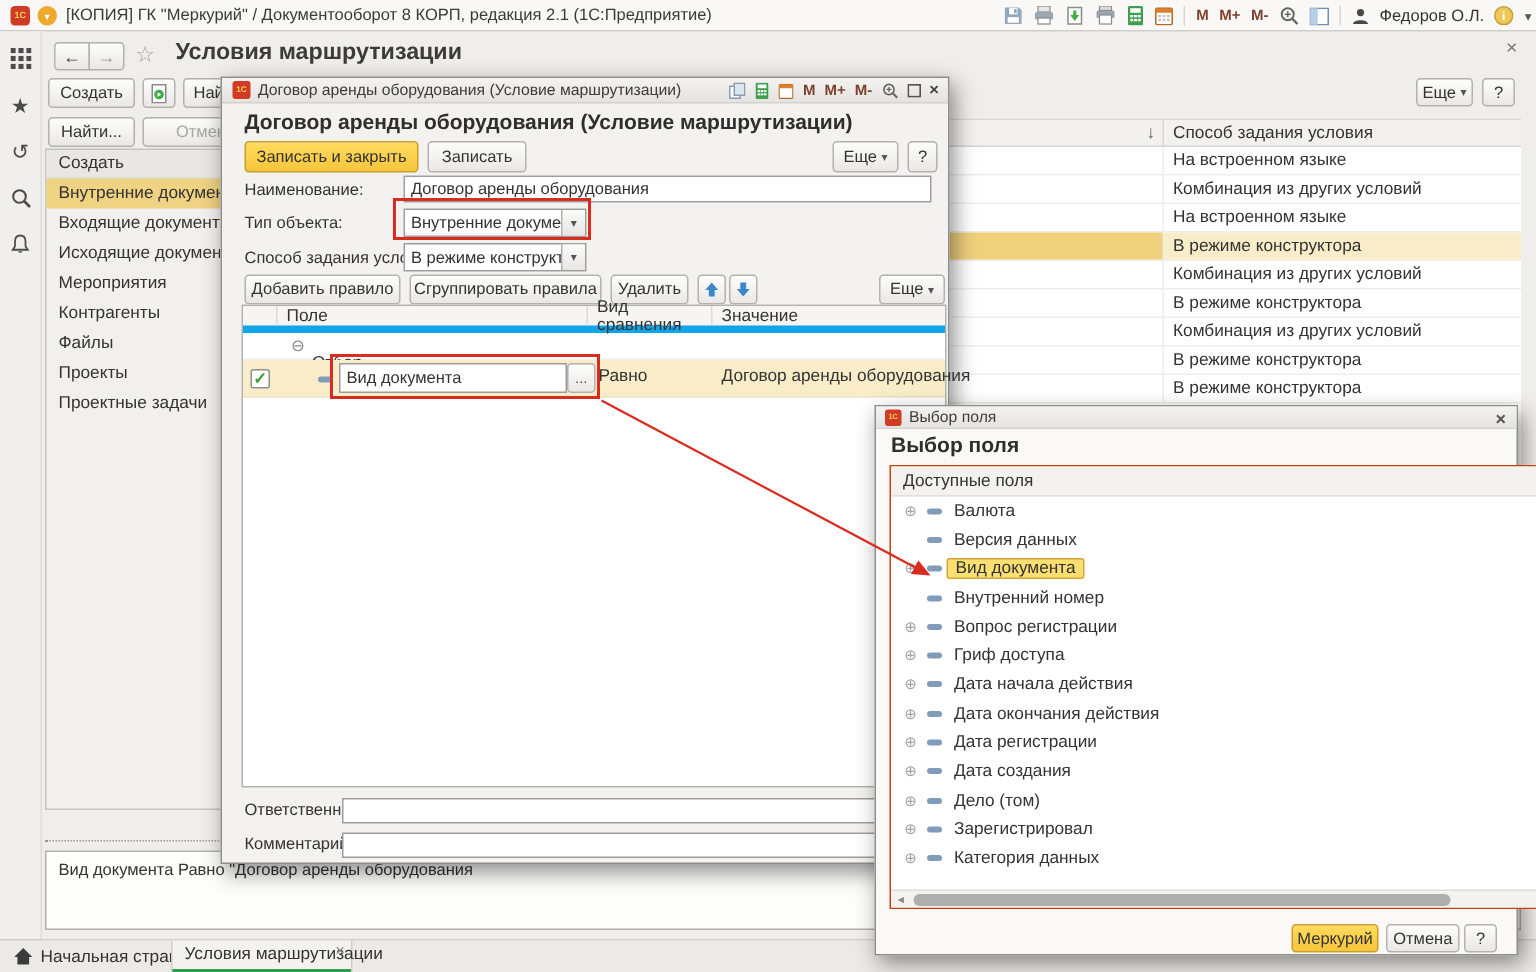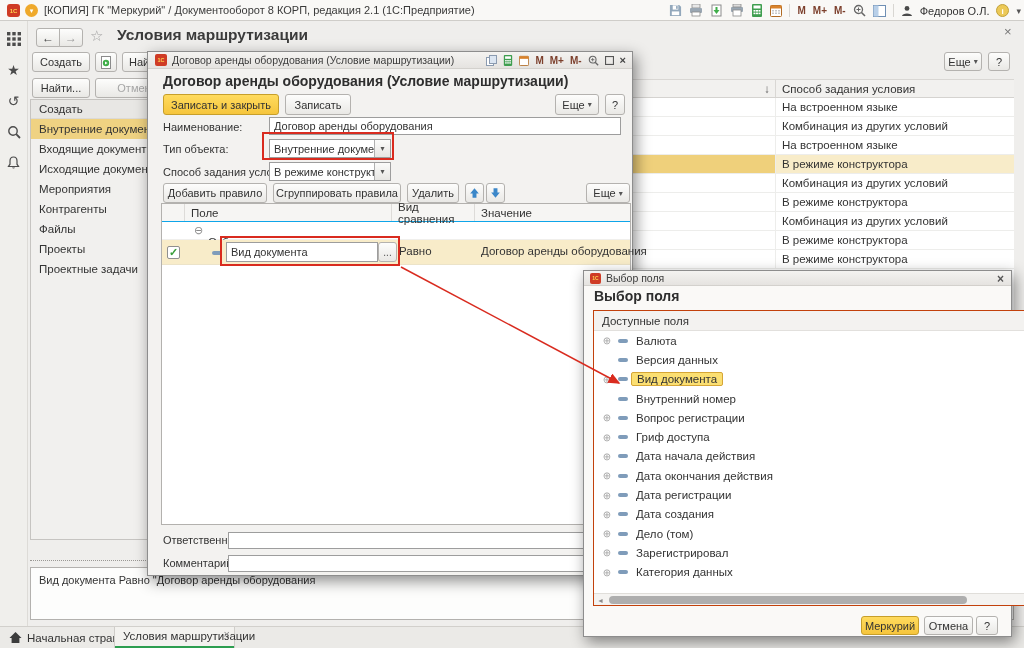--- a/index.html
+++ b/index.html
@@ -99,21 +99,21 @@
   .combo-text{width:104px;display:flex;align-items:center;padding-left:4px;font-size:11px;white-space:nowrap;overflow:hidden;}
   #d1-type-combo{left:121px;top:87px;}
   #d1-method-combo{left:121px;top:110px;}
   #d1-add{left:15px;top:131px;width:104px;height:20px;}
   #d1-group{left:125px;top:131px;width:128px;height:20px;}
   #d1-del{left:259px;top:131px;width:52px;height:20px;}
   #d1-up{left:317px;top:131px;width:19px;height:20px;}
   #d1-down{left:338px;top:131px;width:19px;height:20px;}
   #d1-more2{left:438px;top:131px;width:44px;height:20px;gap:3px;}
   #d1-table{position:absolute;left:13px;top:151px;width:470px;height:322px;background:#fff;border:1px solid #b3b1ae;}
-  #d1-thead{display:flex;height:18px;background:#f6f5f3;border-bottom:1px solid #0ea5e9;}
+  #d1-thead{display:flex;height:18px;background:#f6f5f3;border-bottom:5px solid #0ea5e9;}
   .d1-th{display:flex;align-items:center;padding-left:6px;border-right:1px solid #dddbd8;color:#333;}
   #d1-th0{width:23px;}#d1-th1{width:207px;}#d1-th2{width:83px;}#d1-th3{flex:1;border-right:none;}
   #d1-group-row{position:relative;height:18px;border-bottom:1px solid #f0efec;}
   #d1-collapse{position:absolute;left:32px;top:2px;color:#8a8a8a;font-size:11px;}
   #d1-group-label{position:absolute;left:46px;top:14px;}
   #d1-data-row{position:relative;height:25px;background:#f8ecc9;border-bottom:1px solid #ece3c8;}
   #d1-checkbox{position:absolute;left:5px;top:6px;width:13px;height:13px;background:#fff;border:1px solid #8f8f8f;border-radius:2px;
                display:flex;align-items:center;justify-content:center;color:#3a9e3a;font-size:11px;font-weight:bold;}
   .attr-dash{display:inline-block;width:10px;height:4px;border-radius:2px;background:#7f9cba;}
   #d1-row-dash{position:absolute;left:50px;top:11px;}

